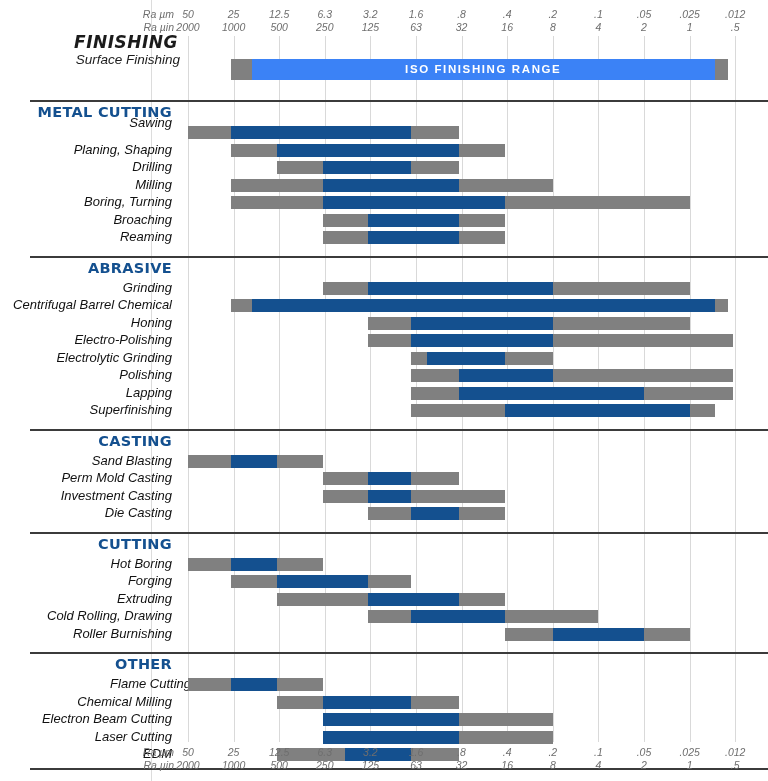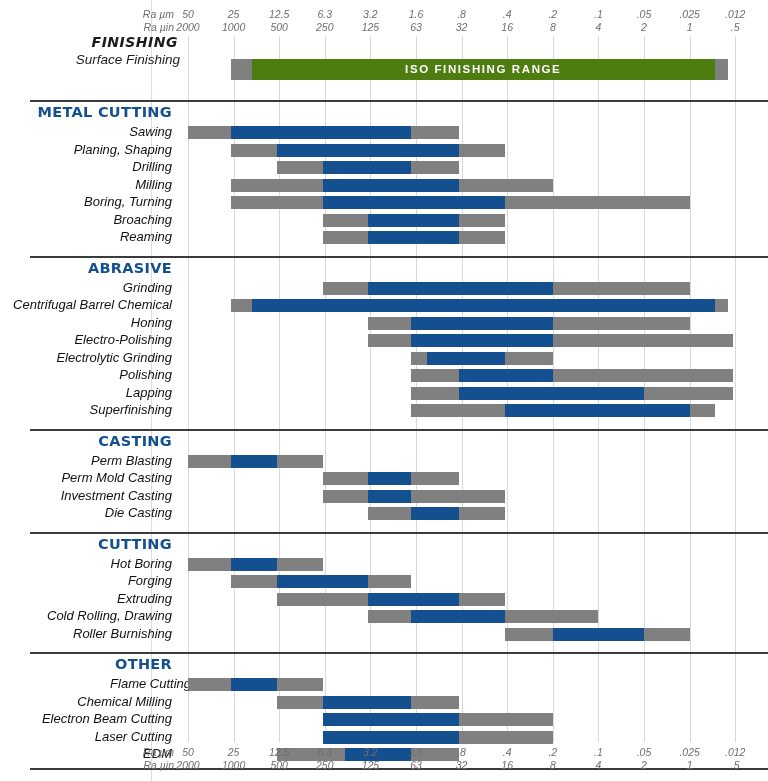--- a/index.html
+++ b/index.html
@@ -99,21 +99,21 @@
     letter-spacing: -1px;
     line-height: 28px;
     color: #1c4f8f;
     text-align: right;
     padding-right: 2px;
   }
   .logo-fin {
     font-family: "DejaVu Sans", sans-serif;
     font-weight: bold;
     font-style: italic;
-    font-size: 14px;
+    font-size: 17px;
     letter-spacing: 0.5px;
     color: #1b1b1b;
     line-height: 12px;
     text-align: right;
     padding-right: 2px;
   }
   .logo-sub {
     font-style: italic;
     font-size: 13.5px;
     color: #1b1b1b;
@@ -135,21 +135,21 @@
     background: #14508f;
   }
   .bar.green-range {
     height: 21px;
     background: #808080;
   }
   .bar.green-range .grn {
     position: absolute;
     top: 0;
     height: 21px;
-    background: #4d7c0f;
+    background: #3b82f6;
     color: #fff;
     font-weight: bold;
     font-size: 11.5px;
     letter-spacing: 1.6px;
     text-align: center;
     line-height: 21px;
   }
 
   
   .row-label {
@@ -264,21 +264,21 @@
 
   <div id="range-layer">
       <div class="bar green-range" style="left: 231.32px; width: 497.04px; top: 59px;">
         <div class="grn" style="left: 20.52px; width: 462.84px;">ISO FINISHING RANGE</div>
       </div>
     </div>
 
   <div id="rows-layer">
       <div class="rule" style="top: 100px;"></div>
       <div class="sec-head" style="top: 105px;">METAL CUTTING</div>
-      <div class="row-label" style="top: 125px;">Sawing</div>
+      <div class="row-label" style="top: 116px;">Sawing</div>
       <div class="bar" style="left: 188px; width: 271.32px; top: 126px;">
         <div class="blue" style="left: 43.32px; width: 180.12px;"></div>
       </div>
       <div class="row-label" style="top: 142.5px;">Planing, Shaping</div>
       <div class="bar" style="left: 231.32px; width: 273.6px; top: 143.5px;">
         <div class="blue" style="left: 45.6px; width: 182.4px;"></div>
       </div>
       <div class="row-label" style="top: 160px;">Drilling</div>
       <div class="bar" style="left: 276.92px; width: 182.4px; top: 161px;">
         <div class="blue" style="left: 45.6px; width: 88.92px;"></div>
@@ -328,21 +328,21 @@
       <div class="row-label" style="top: 385.5px;">Lapping</div>
       <div class="bar" style="left: 411.44px; width: 321.48px; top: 386.5px;">
         <div class="blue" style="left: 47.88px; width: 184.68px;"></div>
       </div>
       <div class="row-label" style="top: 403px;">Superfinishing</div>
       <div class="bar" style="left: 411.44px; width: 303.24px; top: 404px;">
         <div class="blue" style="left: 93.48px; width: 184.68px;"></div>
       </div>
       <div class="rule" style="top: 428.5px;"></div>
       <div class="sec-head" style="top: 433.5px;">CASTING</div>
-      <div class="row-label" style="top: 453.5px;">Perm Blasting</div>
+      <div class="row-label" style="top: 453.5px;">Sand Blasting</div>
       <div class="bar" style="left: 188px; width: 134.52px; top: 454.5px;">
         <div class="blue" style="left: 43.32px; width: 45.6px;"></div>
       </div>
       <div class="row-label" style="top: 471px;">Perm Mold Casting</div>
       <div class="bar" style="left: 322.52px; width: 136.8px; top: 472px;">
         <div class="blue" style="left: 45.6px; width: 43.32px;"></div>
       </div>
       <div class="row-label" style="top: 488.5px;">Investment Casting</div>
       <div class="bar" style="left: 322.52px; width: 182.4px; top: 489.5px;">
         <div class="blue" style="left: 45.6px; width: 43.32px;"></div>

